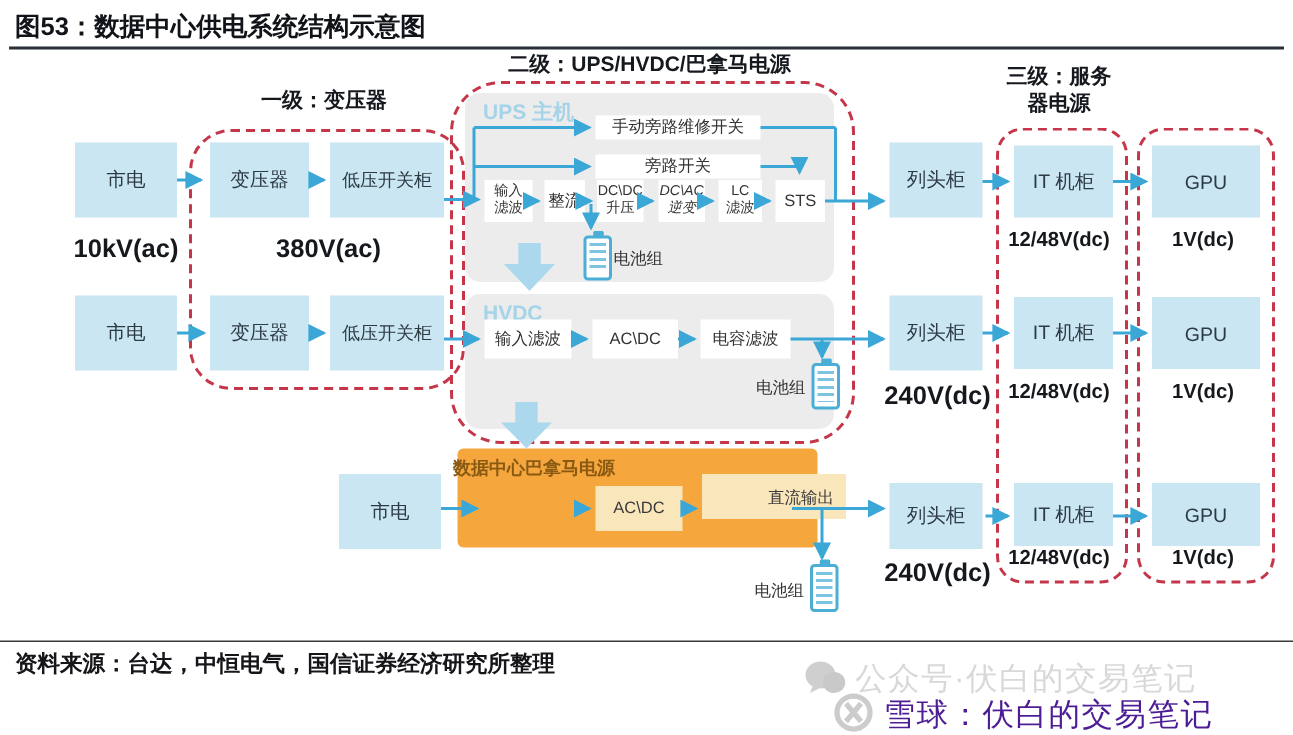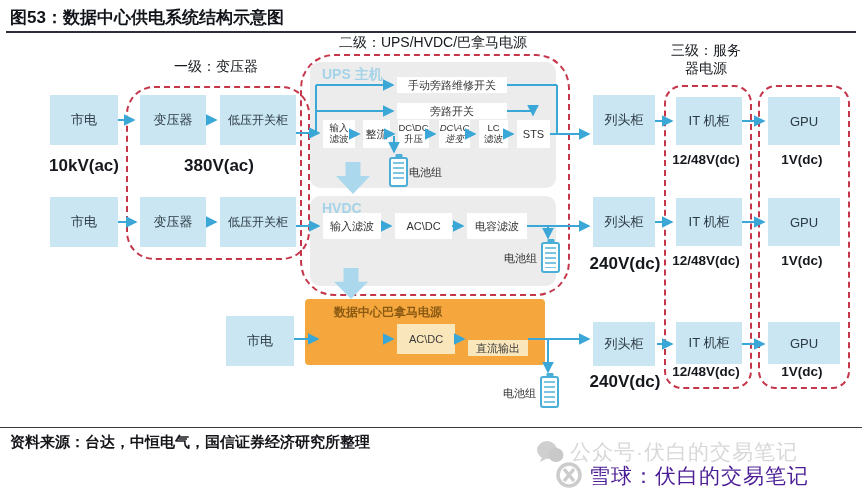--- a/index.html
+++ b/index.html
@@ -1,21 +1,21 @@
 <!DOCTYPE html>
 <html><head>
 <meta charset="utf-8">
 <style>
   html,body{margin:0;padding:0;background:#fff;}
   .stage{position:relative;width:862px;height:490px;background:#ffffff;
          font-family:"Liberation Sans",sans-serif;overflow:hidden;}
   .abs{position:absolute;}
   .fig-title{position:absolute;left:10px;top:6px;font-size:17px;font-weight:bold;color:#101318;}
   .title-rule{position:absolute;left:6px;top:31px;width:850px;height:2px;background:#2b3038;}
-  .hdr{position:absolute;font-size:14px;font-weight:normal;color:#15181d;text-align:center;line-height:1.25;}
+  .hdr{position:absolute;font-size:14px;font-weight:bold;color:#15181d;text-align:center;line-height:1.25;}
   .dashed{position:absolute;border:2px dashed #c5364a;border-radius:28px;}
   .gray-panel{position:absolute;background:#ececec;border-radius:10px;}
   .panel-title{position:absolute;color:#a5d3e8;font-weight:bold;font-size:14px;}
   .orange-panel{position:absolute;background:#f5a73e;border-radius:4px;}
   .orange-title{position:absolute;color:#8a5a12;font-weight:bold;font-size:12px;}
   .node{position:absolute;background:#c9e6f2;color:#2c3a44;display:flex;align-items:center;
         justify-content:center;font-size:13px;text-align:right;}
   .white-box{position:absolute;background:#ffffff;color:#333;display:flex;align-items:center;
         justify-content:center;font-size:11px;text-align:center;white-space:pre-line;line-height:1.12;}
   .tiny{font-size:9.5px;}
@@ -75,23 +75,23 @@
   <div class="white-box" style="left:323px;top:213px;width:58px;height:26px;">输入滤波</div>
   <div class="white-box" style="left:395px;top:213px;width:57px;height:26px;">AC\DC</div>
   <div class="white-box" style="left:467px;top:213px;width:60px;height:26px;">电容滤波</div>
   <div class="battery" style="left:541px;top:242px;width:15px;height:27px;"></div>
   <div class="blabel" style="left:504px;top:251px;">电池组</div>
 
   <div class="chev" style="left:336px;top:162px;width:34px;height:32px;"></div>
   <div class="chev" style="left:334px;top:268px;width:34px;height:31px;"></div>
 
   <div class="orange-panel" style="left:305px;top:299px;width:240px;height:66px;"></div>
-  <div class="orange-title" style="left:334px;top:304px;font-family:Liberation Mono, monospace;">数据中心巴拿马电源</div>
+  <div class="orange-title" style="left:302px;top:304px;font-family:Liberation Mono, monospace;">数据中心巴拿马电源</div>
   <div class="cream-box" style="left:397px;top:324px;width:58px;height:30px;">AC\DC</div>
-  <div class="cream-box" style="left:468px;top:340px;width:60px;height:16px;">直流输出</div>
+  <div class="cream-box" style="left:468px;top:316px;width:60px;height:30px;padding-left:36px;">直流输出</div>
   <div class="battery" style="left:540px;top:376px;width:15px;height:28px;"></div>
   <div class="blabel" style="left:503px;top:386px;">电池组</div>
 
   <div class="node" style="left:50px;top:95px;width:68px;height:50px;">市电</div>
   <div class="node" style="left:140px;top:95px;width:66px;height:50px;">变压器</div>
   <div class="node" style="left:220px;top:95px;width:76px;height:50px;font-size:12px;">低压开关柜</div>
   <div class="node" style="left:593px;top:95px;width:62px;height:50px;">列头柜</div>
   <div class="node" style="left:676px;top:97px;width:66px;height:48px;">IT 机柜</div>
   <div class="node" style="left:768px;top:97px;width:72px;height:48px;">GPU</div>
 

